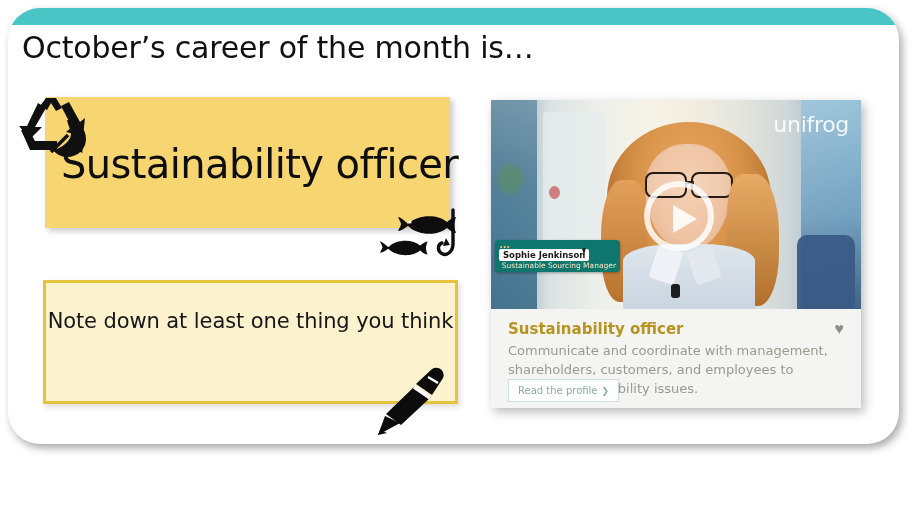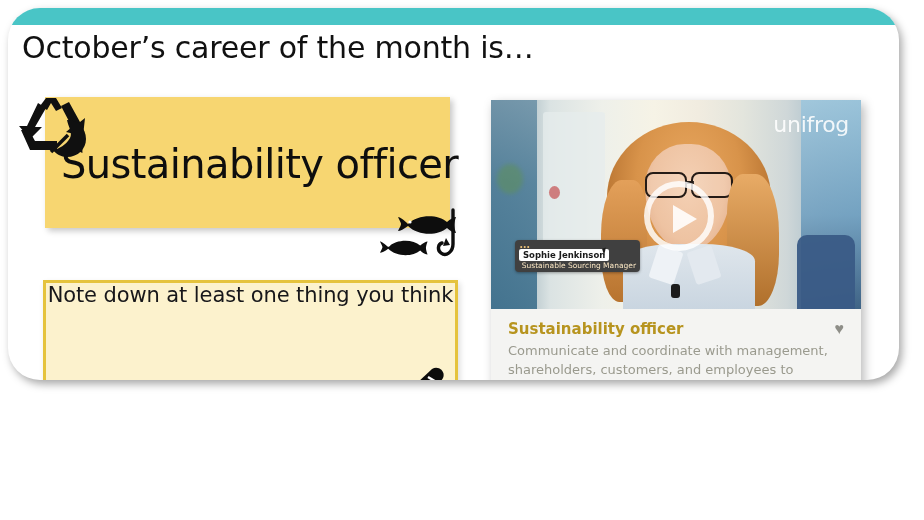--- a/index.html
+++ b/index.html
@@ -14,21 +14,21 @@
     font-family: "Liberation Sans", sans-serif;
     position: relative;
   }
 
   
   .slide {
     position: absolute;
     left: 8px;
     top: 8px;
     width: 891px;
-    height: 372px;
+    height: 436px;
     background: #ffffff;
     box-shadow: 3px 4px 9px rgba(0,0,0,0.35);
     overflow: hidden;
     border-radius: 32px;
   }
   .slide-topbar {
     position: absolute;
     left: 0; top: 0;
     width: 891px;
     height: 17px;
@@ -114,21 +114,21 @@
     box-shadow: 2px 3px 6px rgba(0,0,0,0.14);
   }
   .note-line {
     text-align: center;
     font-size: 21px;
     color: #17171a;
     font-family: "DejaVu Sans", sans-serif;
     letter-spacing: -0.1px;
     white-space: nowrap;
   }
-  .note-line.l1 { }
+  .note-line.l1 { margin-top: 26px; }
   .note-line.l2 { margin-top: 22px; }
 
   .pen-icon {
     position: absolute;
     left: 368px;
     top: 355px;
     width: 74px;
     height: 74px;
     z-index: 6;
   }
@@ -320,25 +320,25 @@
     left: 23px;
     top: 18px;
     width: 0; height: 0;
     border-left: 24px solid rgba(255,255,255,0.88);
     border-top: 14px solid transparent;
     border-bottom: 14px solid transparent;
   }
 
   .name-plate {
     position: absolute;
-    left: 24px;
+    left: 4px;
     top: 140px;
     width: 125px;
     height: 32px;
-    background: #404040;
+    background: #0f766e;
     border-radius: 4px;
     box-shadow: 0 1px 3px rgba(0,0,0,0.35);
     overflow: hidden;
   }
   .np-dots {
     position: absolute;
     left: 5px; top: 3px;
     font-size: 7px;
     color: #f2c77b;
     letter-spacing: 1px;
@@ -518,20 +518,23 @@
         <div class="np-name">Sophie Jenkinson</div>
         <div class="np-cursor"></div>
         <div class="np-role">Sustainable Sourcing Manager</div>
       </div>
     </div>
 
     <div class="card-body">
       <div class="card-title">Sustainability officer</div>
       <div class="card-heart">♥</div>
       <div class="card-desc">Communicate and coordinate with management, shareholders, customers, and employees to address sustainability issues.</div>
+      <div class="card-btn">
+        <span>Read the profile</span><span class="chev">❯</span>
+      </div>
     </div>
 
   </div>
 
   <div class="slide-bottombar">
     <div class="footer-logo">unifrog</div>
   </div>
 
 </div>
 

